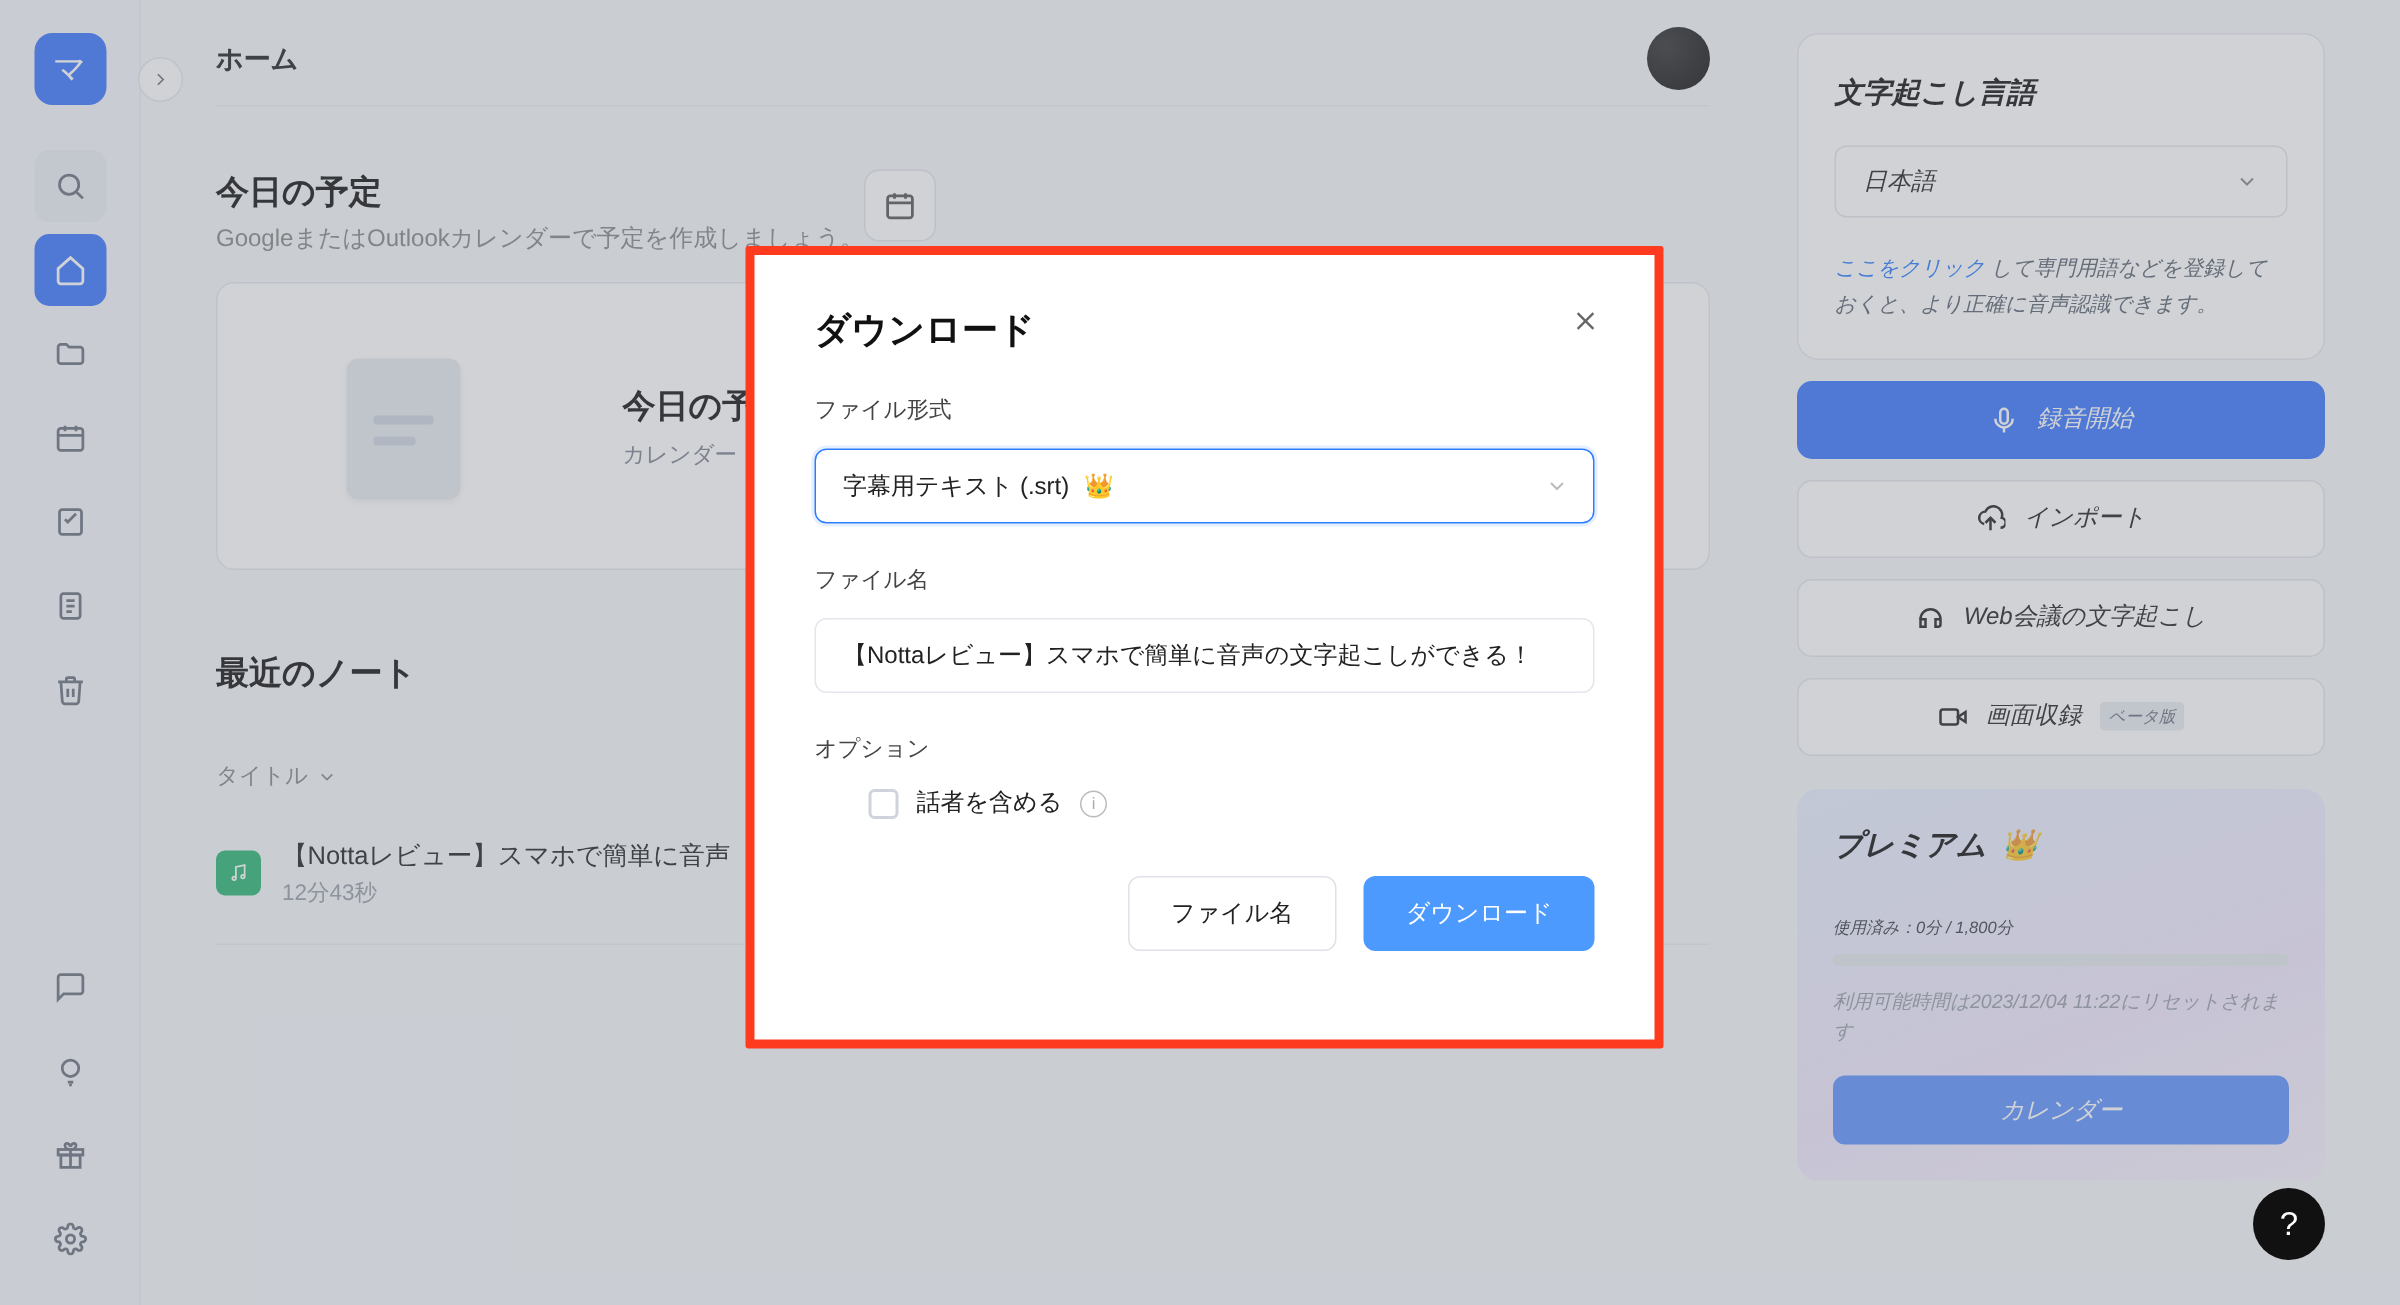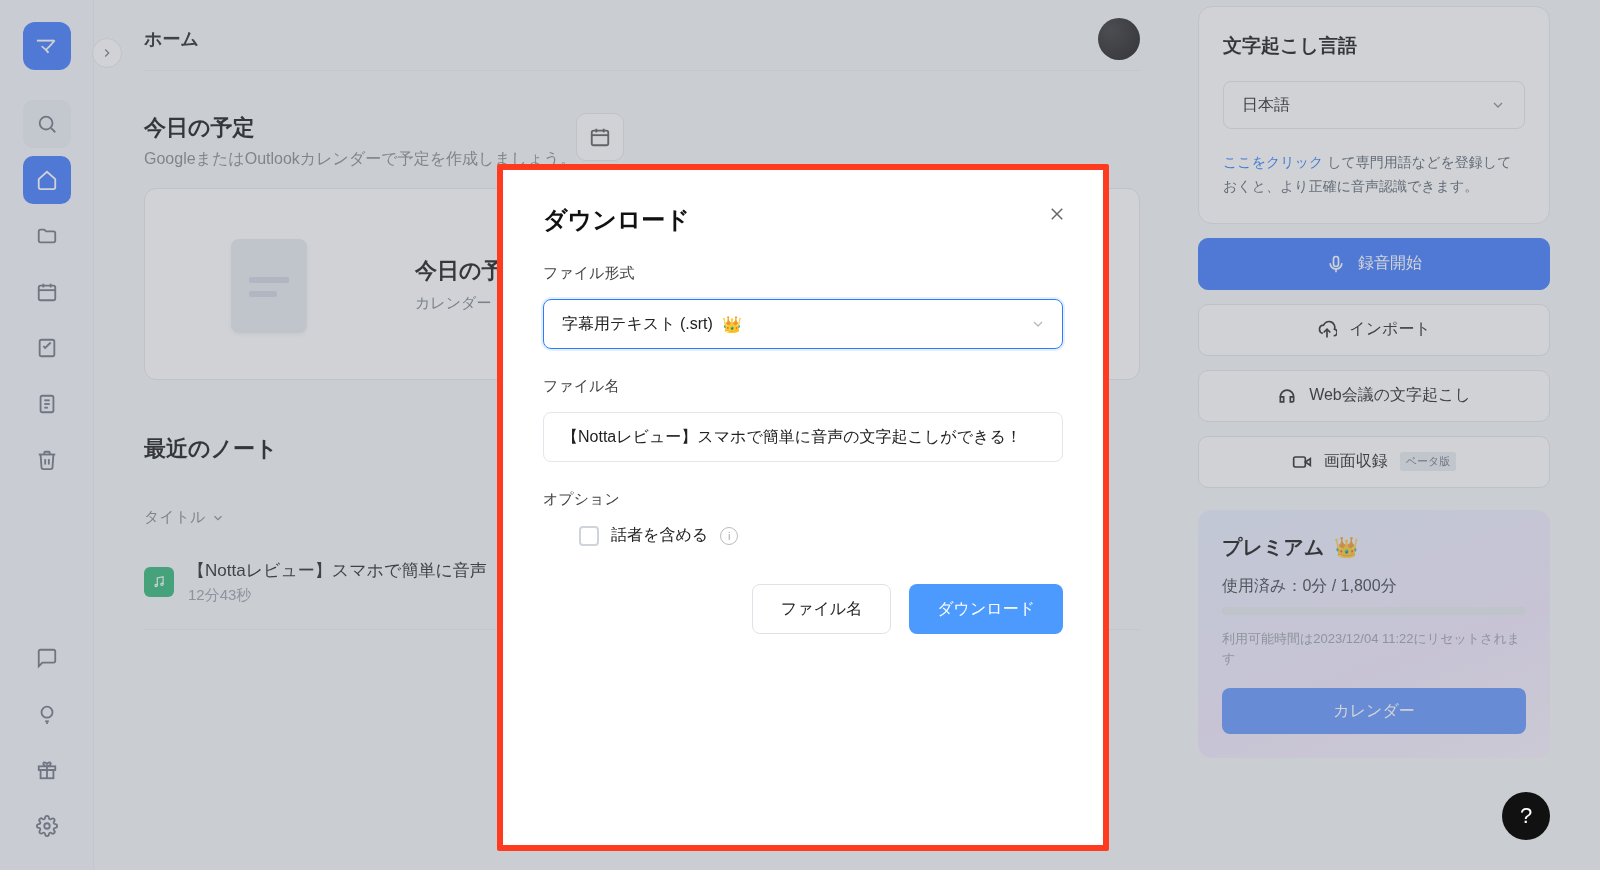--- a/index.html
+++ b/index.html
@@ -1,19 +1,19 @@
 <!DOCTYPE html>
 <html><head>
 <meta charset="utf-8">
 <style>
 * { box-sizing: border-box; margin: 0; padding: 0; font-family: -apple-system, "Hiragino Sans", "Hiragino Kaku Gothic ProN", Meiryo, sans-serif; }
 html, body { width: 1600px; height: 870px; overflow: hidden; background: #f6f8fb; }
 .app { display: flex; width: 100%; height: 100%; position: relative; }
 .overlay { position: absolute; inset: 0; background: rgba(120,125,135,0.35); z-index: 50; }
-.modal-hl { position: absolute; left: 497px; top: 164px; width: 612px; height: 687px; background: #fff; border: 6px solid #ff3b1f; z-index: 60; border-radius: 2px; }
+.modal-hl { position: absolute; left: 497px; top: 164px; width: 612px; height: 535px; background: #fff; border: 6px solid #ff3b1f; z-index: 60; border-radius: 2px; }
 .modal { position: absolute; inset: 0; padding: 34px 40px 28px 40px; }
 .modal h2 { font-size: 24px; font-weight: 700; color: #111; }
 .modal .close { position: absolute; top: 30px; right: 32px; width: 28px; height: 28px; display: flex; align-items: center; justify-content: center; color: #666; cursor: pointer; }
 .m-label { font-size: 15px; color: #444; margin-top: 28px; font-weight: 500; }
 .m-select { margin-top: 16px; border: 1px solid #2a7dff; border-radius: 8px; height: 50px; display: flex; align-items: center; padding: 0 18px; position: relative; box-shadow: 0 0 0 2px rgba(42,125,255,0.12); }
 .m-select .val { font-size: 16px; color: #222; }
 .m-select .crown { margin-left: 10px; font-size: 16px; color: #e68a2e; }
 .m-select .chev { position: absolute; right: 16px; color: #bbb; }
 .m-input { margin-top: 16px; border: 1px solid #e3e6ec; border-radius: 8px; height: 50px; display: flex; align-items: center; padding: 0 18px; font-size: 16px; color: #222; }
 .m-check-row { margin-top: 16px; display: flex; align-items: center; gap: 12px; padding-left: 36px; }
@@ -53,32 +53,32 @@
 .today-card-txt h3 { font-size: 22px; font-weight: 700; color: #111; margin-bottom: 8px; }
 .today-card-txt p { font-size: 15px; color: #7d8492; }
 .recent h2 { margin-top: 54px; font-size: 22px; font-weight: 700; color: #111; }
 .tbl-head { margin-top: 44px; display: flex; align-items: center; gap: 6px; font-size: 15px; color: #888; }
 .note-row { margin-top: 32px; display: flex; align-items: center; gap: 14px; padding-bottom: 24px; border-bottom: 1px solid #eceef3; }
 .note-ic { width: 30px; height: 30px; border-radius: 6px; background: #2bb673; display: flex; align-items: center; justify-content: center; color: #fff; font-size: 14px; }
 .note-title { font-size: 17px; color: #222; font-weight: 500; }
 .note-dur { font-size: 15px; color: #9aa0aa; margin-top: 4px; }
 
 
-.right { width: 420px; padding: 6px 50px 0 18px; }
+.right { width: 420px; padding: 22px 50px 0 18px; font-style: italic; }
 .r-card { border: 1px solid #e6e8ee; background: #fff; border-radius: 14px; padding: 26px 24px 24px; }
 .r-card h3 { font-size: 19px; font-weight: 700; color: #111; }
 .r-select { margin-top: 22px; border: 1px solid #e3e6ec; border-radius: 8px; height: 48px; display: flex; align-items: center; justify-content: space-between; padding: 0 18px; font-size: 16px; color: #222; }
 .r-hint { font-size: 14px; margin-top: 22px; color: #5a6472; line-height: 1.7; }
 .r-hint a { color: #2a7dff; text-decoration: none; }
 .r-actions .ab { margin-top: 14px; height: 52px; border: 1px solid #e3e6ec; background: #fff; border-radius: 10px; display: flex; align-items: center; justify-content: center; gap: 12px; font-size: 16px; color: #222; cursor: pointer; }
 .r-actions .ab.primary { background: #3b77ff; border-color: #3b77ff; color: #fff; }
 .r-badge { font-size: 11px; padding: 2px 6px; background: #e9ecf2; border-radius: 3px; color: #6b7280; }
 .prem { margin-top: 22px; border-radius: 14px; padding: 24px; background: linear-gradient(160deg, #e9f0ff, #f1e9ff 60%, #f9f2ff); }
 .prem h3 { font-size: 20px; font-weight: 700; color: #111; display: flex; align-items: center; gap: 10px; }
-.prem-usage { margin-top: 15px; font-size: 16px; color: #3a3f47; }
+.prem-usage { margin-top: 34px; font-size: 11px; color: #3a3f47; }
 .prem-bar { margin-top: 10px; height: 8px; background: #e5e8ef; border-radius: 4px; }
 .prem-note { margin-top: 14px; font-size: 13px; color: #9aa0aa; line-height: 1.6; }
 .prem-btn { margin-top: 18px; height: 46px; background: #5e94ff; color: #fff; border-radius: 8px; display: flex; align-items: center; justify-content: center; font-size: 16px; cursor: pointer; }
 
 .help-fab { position: absolute; right: 50px; bottom: 30px; width: 48px; height: 48px; border-radius: 50%; background: #111; color: #fff; display: flex; align-items: center; justify-content: center; font-size: 22px; z-index: 55; }
 
 svg { display: block; }
 </style>
 </head>
 <body>

